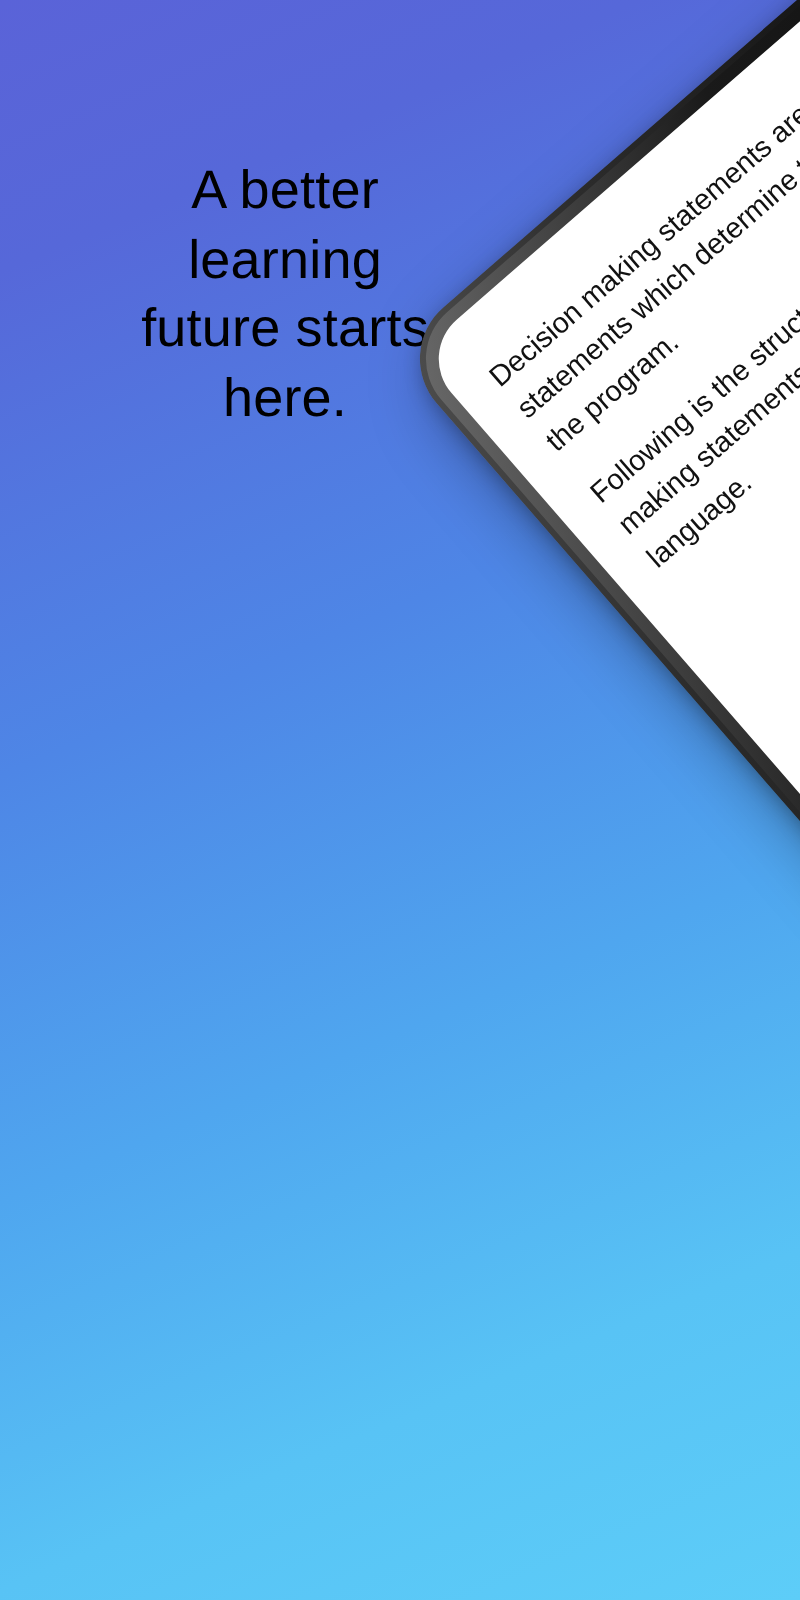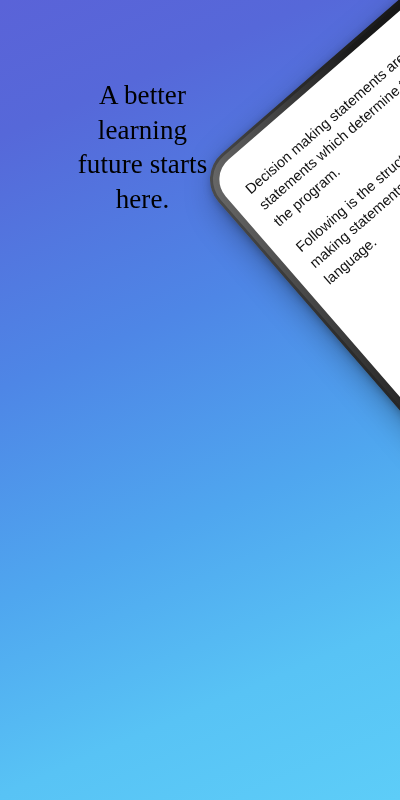--- a/index.html
+++ b/index.html
@@ -7,21 +7,21 @@
     width:400px;height:800px;overflow:hidden;position:relative;
     font-family:"Liberation Sans",sans-serif;
     background:linear-gradient(157deg,#5a63d8 0%,#5668d9 14%,#4e86e6 40%,#4fa6ef 62%,#58c3f5 82%,#5dcdf8 100%);
   }
   .stage{position:absolute;inset:0;overflow:hidden;}
 
   
   .headline{
     position:absolute;left:0;top:78px;width:285px;
     text-align:center;
-    font-family:Liberation Serif, serif;
+    font-family:Liberation Sans, sans-serif;
     font-size:27px;line-height:1.28;color:#000;
     letter-spacing:.1px;
     white-space:pre-line;
   }
 
   
   .phone-wrap{
     position:absolute;
     left:196px;top:176px;
     width:330px;height:660px;

